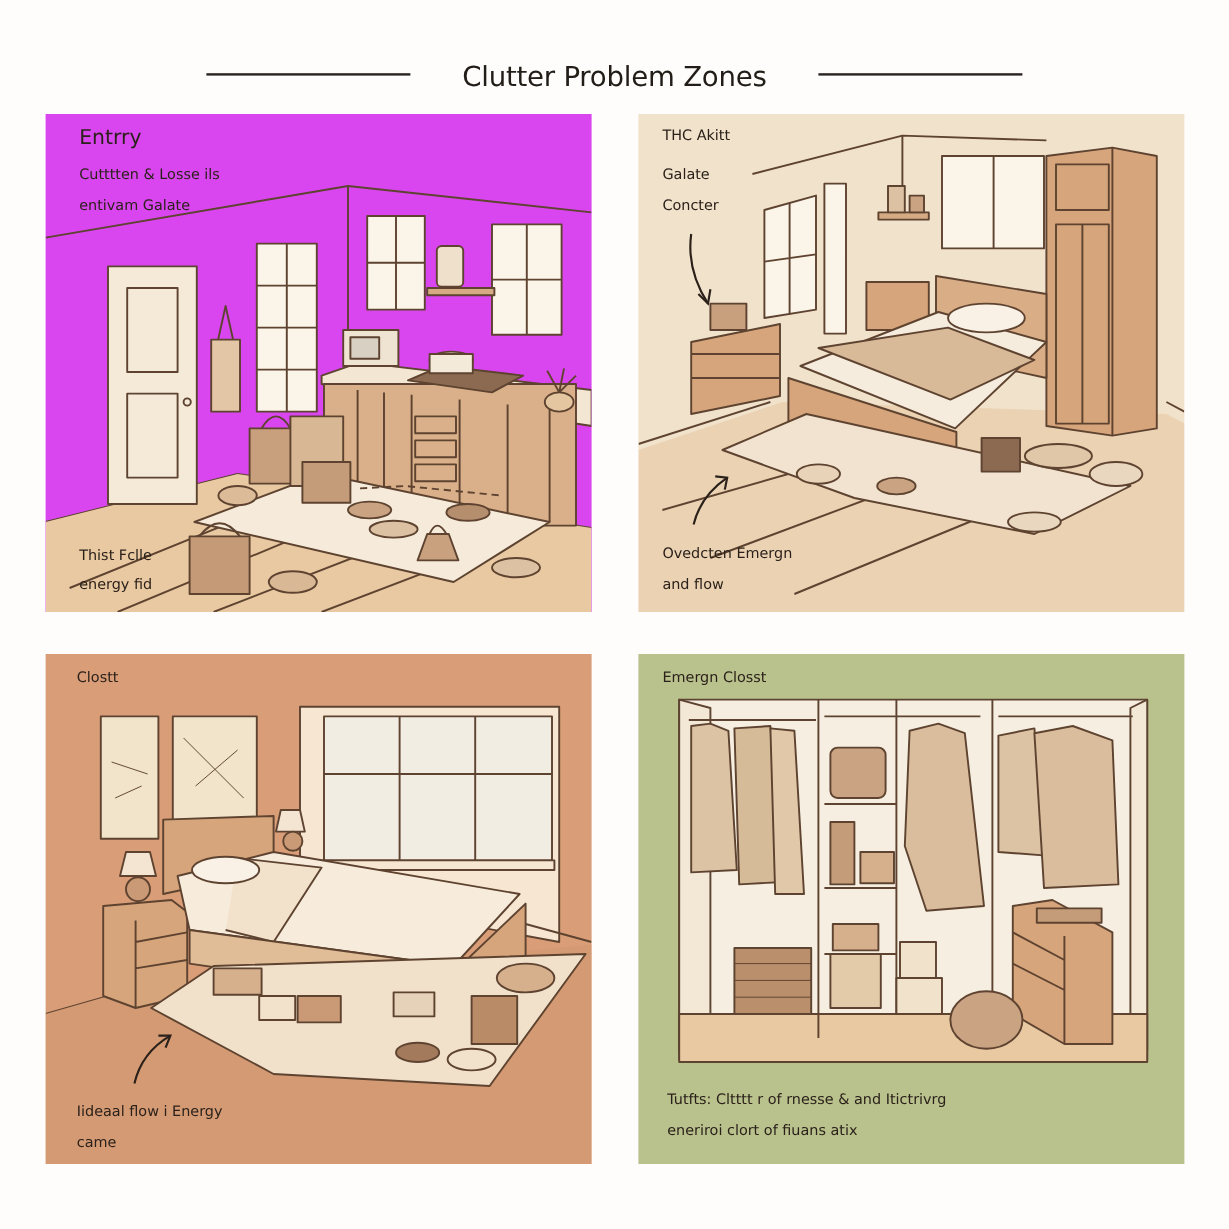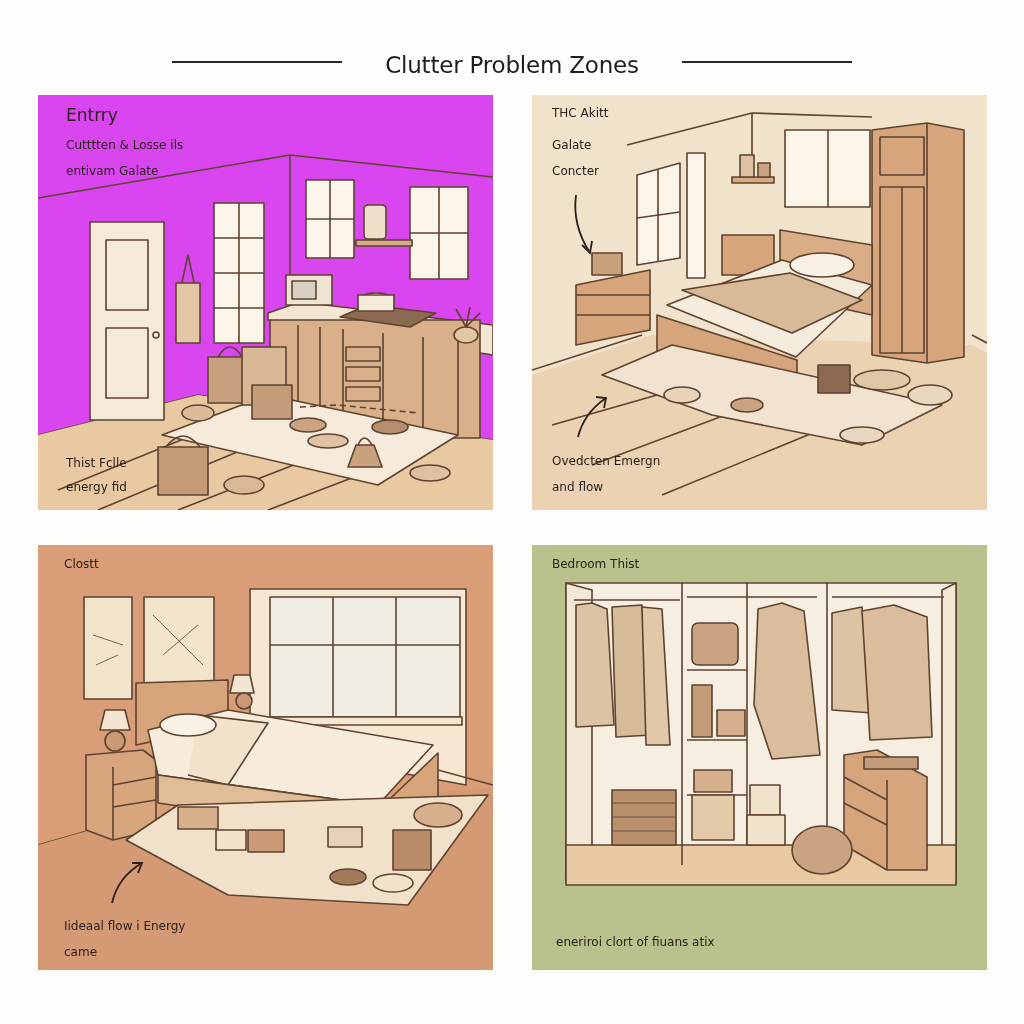--- a/index.html
+++ b/index.html
@@ -245,15 +245,16 @@
       <rect x="80" y="245" width="64" height="55" fill="#b98f6c"></rect>
       <path d="M80 258 H144 M80 272 H144 M80 286 H144" stroke-width="0.8"></path>
 
       <path d="M312 210 L345 205 L395 232 L395 325 L355 325 L312 300Z" fill="#d6a57b"></path>
       <path d="M312 232 L355 255 M312 258 L355 280 M355 235 V325"></path>
       <rect x="332" y="212" width="54" height="12" fill="#c49c79"></rect>
 
       <ellipse cx="290" cy="305" rx="30" ry="24" fill="#c9a382"></ellipse>
     </g>
   </svg>
-  <div class="lbl" style="left:20px;top:8px;">Bedroom Thist</div>
+  <div class="lbl" style="left:20px;top:8px;">Emergn Closst</div>
+  <div class="lbl" style="left:24px;top:360px;">Tutfts: Cltttt r of rnesse &amp; and Itictrivrg</div>
   <div class="lbl" style="left:24px;top:386px;">eneriroi clort of fiuans atix</div>
 </div>
 
 </body></html>

